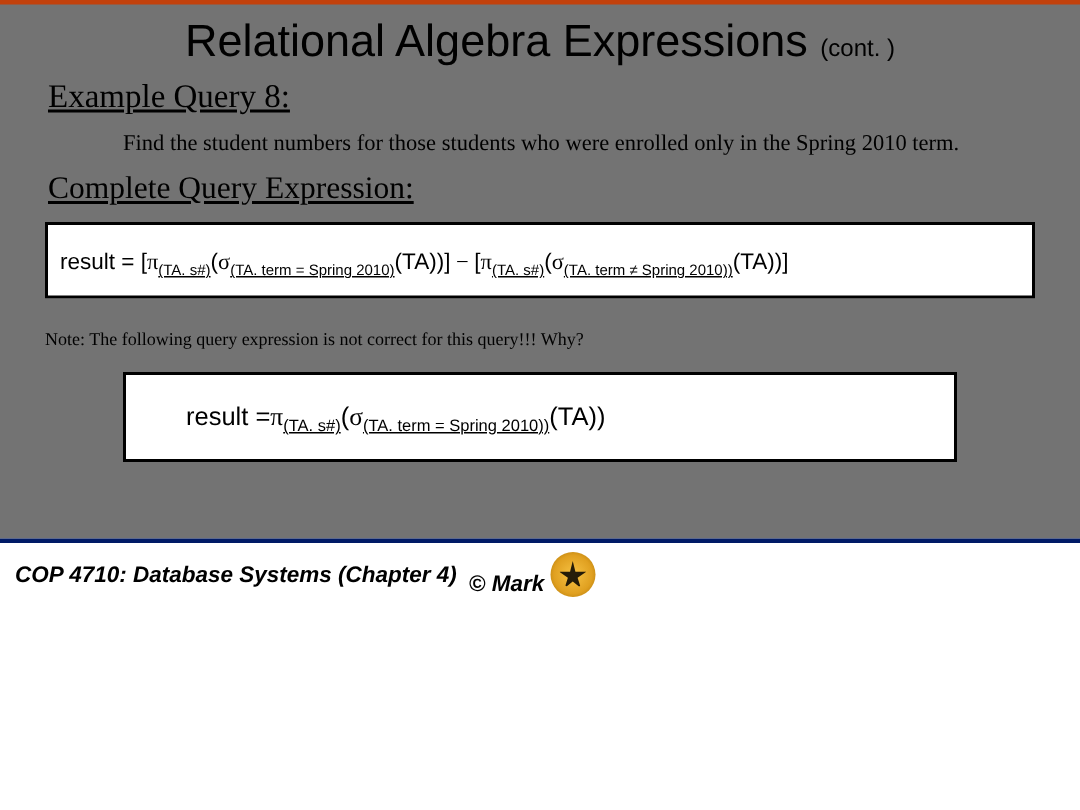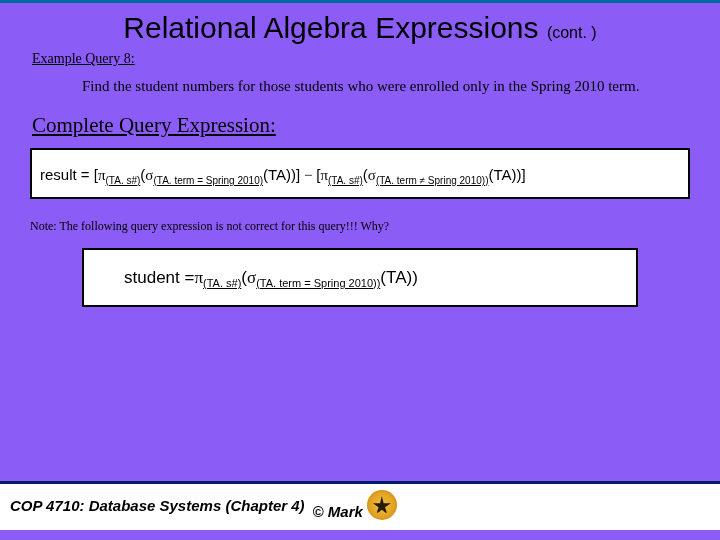--- a/index.html
+++ b/index.html
@@ -1,29 +1,29 @@
 <!DOCTYPE html>
 <html><head>
 <meta charset="utf-8">
 <style>
   * { margin: 0; padding: 0; box-sizing: border-box; }
   html, body { width: 720px; height: 540px; font-family: "Times New Roman", serif; background: #fff; color: #000; }
-  .slide { position: relative; width: 720px; height: 540px; background: #8b5cf6; border-top: 3px solid #0369a1; }
+  .slide { position: relative; width: 720px; height: 408px; background: #737373; border-top: 3px solid #c2410c; }
   .title { font-family: Arial, Helvetica, sans-serif; font-size: 30px; font-weight: 400; text-align: center; padding-top: 8px; }
   .title .cont { font-size: 16px; }
-  .subheading { font-size: 14px; text-decoration: underline; margin: 6px 0 10px 32px; }
-  .query-text { font-size: 15px; margin: 0 50px 18px 82px; line-height: 1.2; }
+  .subheading { font-size: 22px; text-decoration: underline; margin: 6px 0 10px 32px; }
+  .query-text { font-size: 15px; margin: 0 50px 8px 82px; line-height: 1.2; }
   .subheading2 { font-size: 21px; text-decoration: underline; margin: 6px 0 10px 32px; }
   .expr-box { border: 2px solid #000; background: #fff; margin: 4px 30px 20px 30px; padding: 16px 8px 10px 8px; font-family: Arial, Helvetica, sans-serif; font-size: 15px; line-height: 1.2; }
   .expr-box .sub { font-size: 10px; vertical-align: sub; font-family: Arial, Helvetica, sans-serif; text-decoration: underline; }
   .expr-box .op { font-family: "Times New Roman", serif; }
   .note { font-size: 12px; margin: 14px 30px 14px 30px; }
   .expr-box.second { margin: 8px 82px 8px 82px; text-align: left; padding: 18px 10px 14px 40px; font-size: 17px; }
   .expr-box.second .sub { font-size: 11px; }
-  .footer { position: absolute; bottom: 10px; left: 0; right: 0; border-top: 3px solid #001a66; padding: 6px 8px 10px 10px; font-family: Arial, Helvetica, sans-serif; font-size: 15px; font-style: italic; font-weight: bold; display: flex; align-items: center; gap: 8px; background: #fff; }
+  .footer { position: absolute; bottom: 0; left: 0; right: 0; border-top: 3px solid #001a66; padding: 6px 8px 10px 10px; font-family: Arial, Helvetica, sans-serif; font-size: 15px; font-style: italic; font-weight: bold; display: flex; align-items: center; gap: 8px; background: #fff; }
   .footer .left { flex: 0 0 auto; }
   .footer .mid { flex: 1 1 auto; text-align: center; }
   .footer .right { flex: 0 0 auto; display: flex; align-items: flex-end; gap: 4px; }
   .logo { width: 30px; height: 30px; border-radius: 50%; background: radial-gradient(circle at 50% 50%, #f6c244 0%, #e0a020 60%, #a06a00 100%); display: inline-block; position: relative; }
   .logo::after { content: ""; position: absolute; inset: 6px; border-radius: 50%; background: #000; clip-path: polygon(50% 0, 60% 40%, 100% 40%, 68% 62%, 80% 100%, 50% 76%, 20% 100%, 32% 62%, 0 40%, 40% 40%); opacity: .85; }
   .sym { font-family: "Symbol","Times New Roman",serif; }
 </style>
 </head>
 <body>
 
@@ -40,21 +40,21 @@
 
   <div class="subheading2">Complete Query Expression:</div>
 
   <div class="expr-box">
     <span>result = [</span><span class="sym">π</span><span class="sub">(TA. s#)</span><span>(</span><span class="sym">σ</span><span class="sub">(TA. term = Spring 2010)</span><span>(TA))]</span><span class="op"> − </span><span>[</span><span class="sym">π</span><span class="sub">(TA. s#)</span><span>(</span><span class="sym">σ</span><span class="sub">(TA. term ≠ Spring 2010))</span><span>(TA))]</span>
   </div>
 
   <p class="note">Note:  The following query expression is not correct for this query!!!  Why?</p>
 
   <div class="expr-box second">
-    <span>student =</span><span class="sym">π</span><span class="sub">(TA. s#)</span><span>(</span><span class="sym">σ</span><span class="sub">(TA. term = Spring 2010))</span><span>(TA))</span>
+    <span>result =</span><span class="sym">π</span><span class="sub">(TA. s#)</span><span>(</span><span class="sym">σ</span><span class="sub">(TA. term = Spring 2010))</span><span>(TA))</span>
   </div>
 
   <div class="footer">
     <span class="left">COP 4710: Database Systems  (Chapter 4)</span>
     <span class="right">
       <span>© Mark</span>
       <span class="logo"></span>
     </span>
   </div>
 

